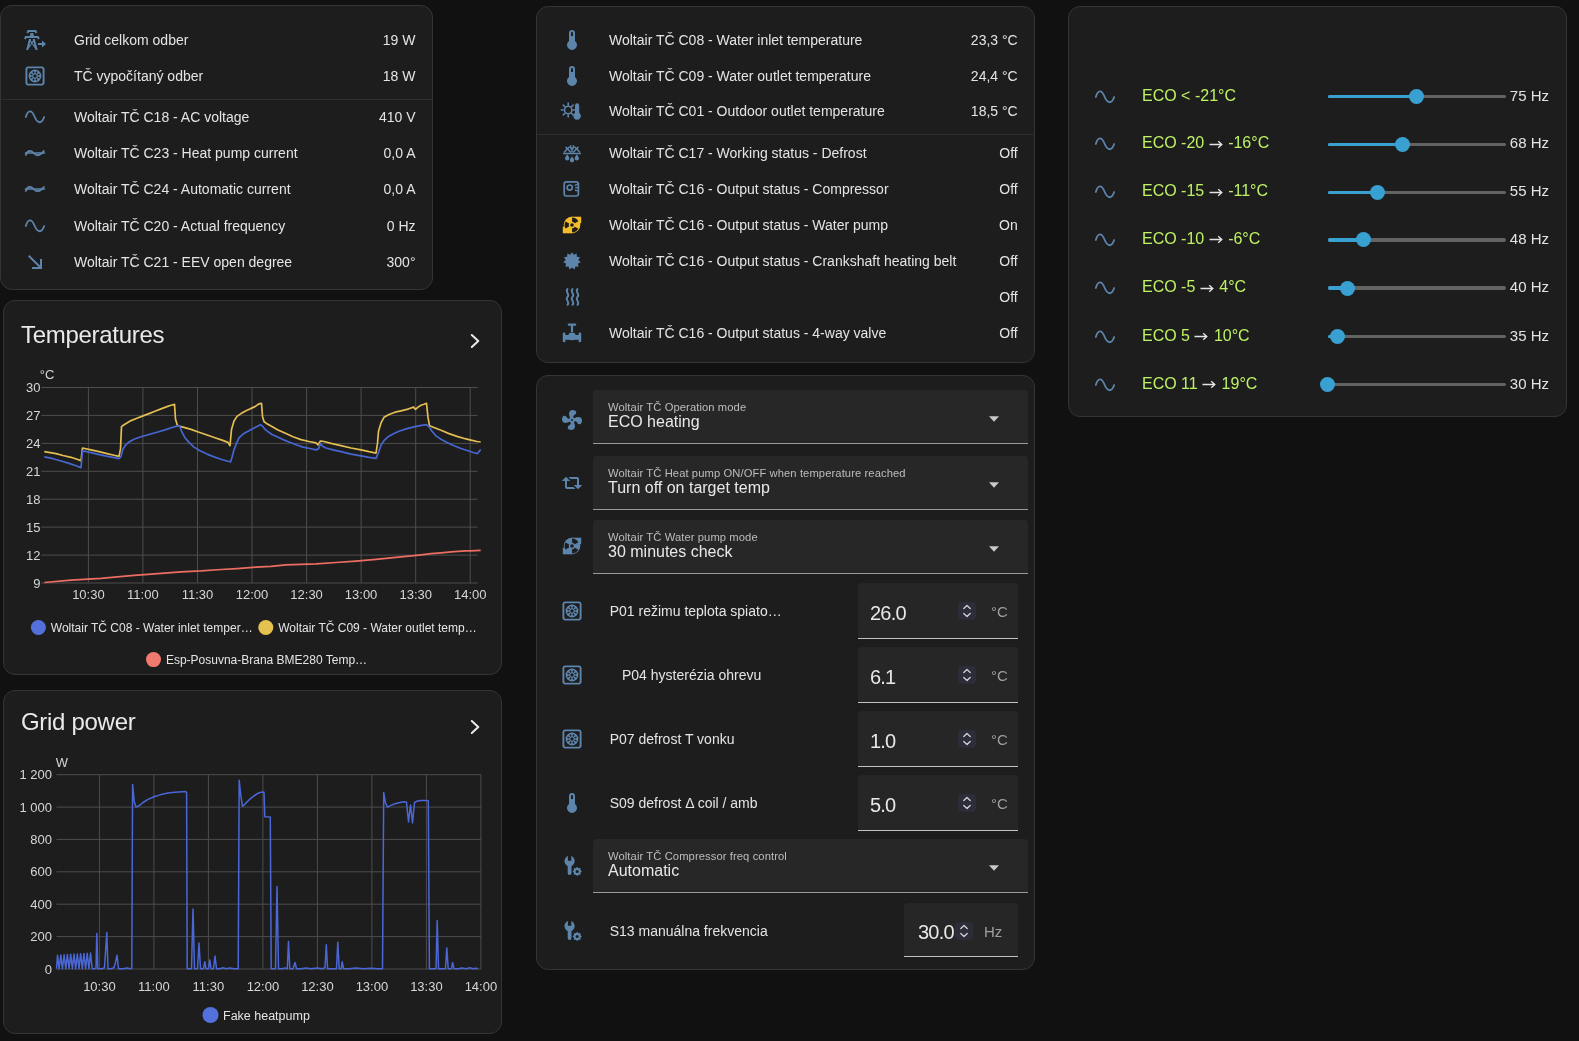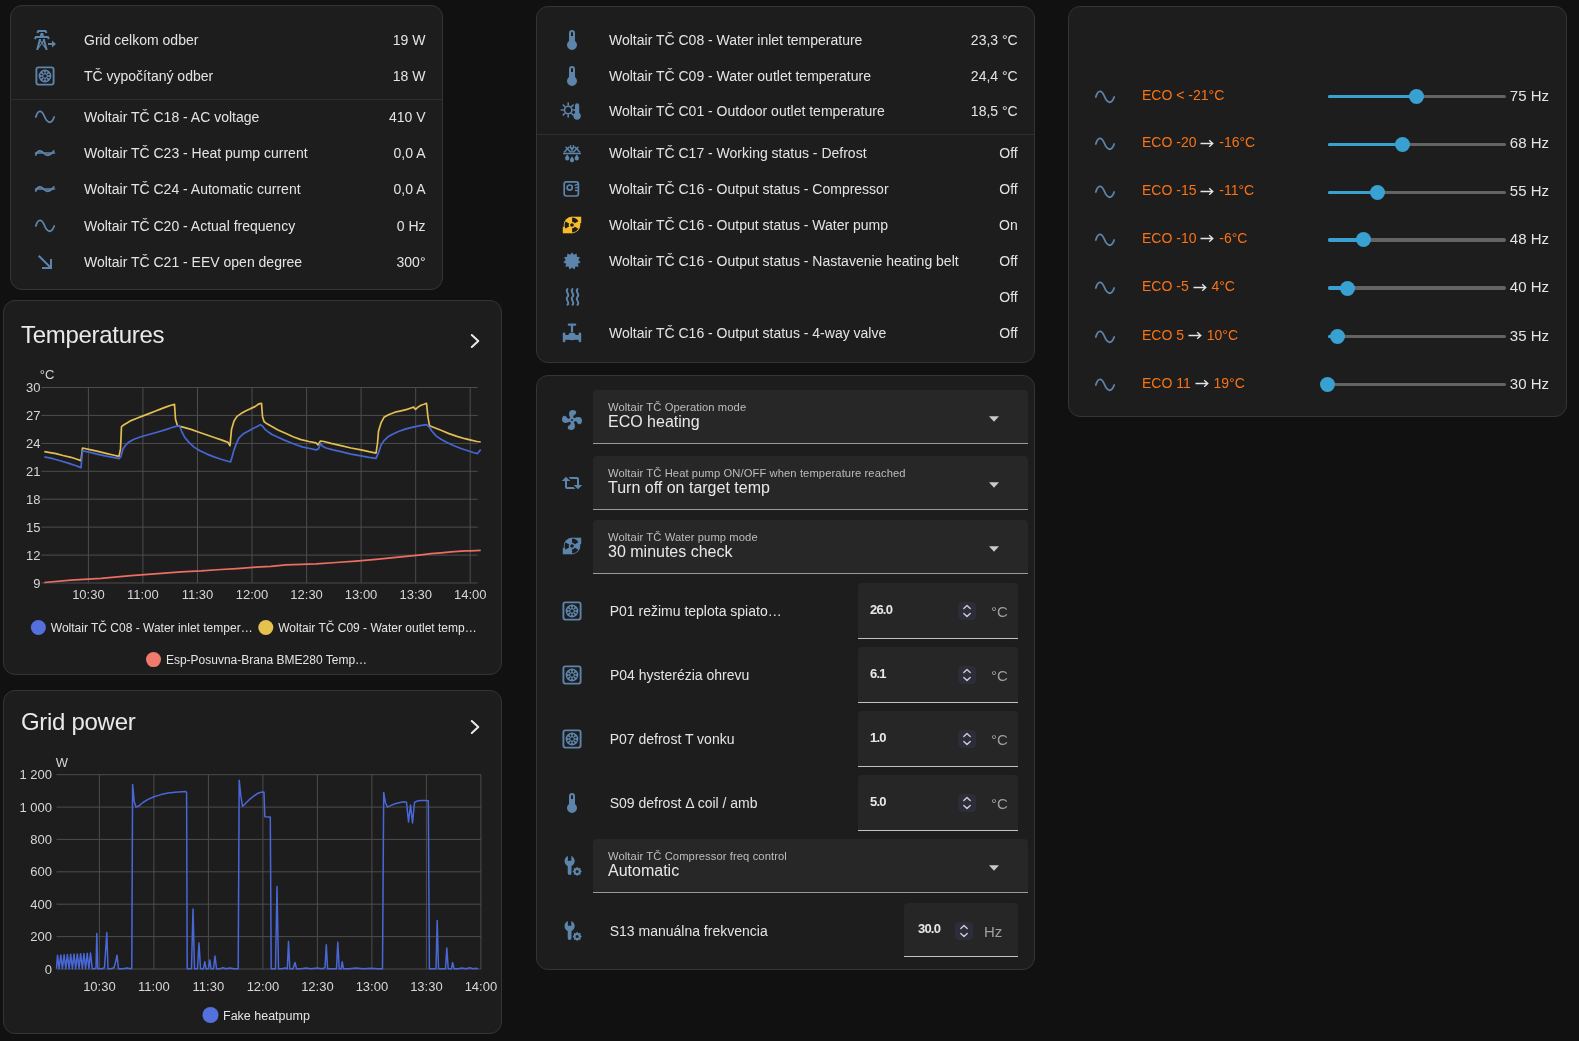--- a/index.html
+++ b/index.html
@@ -6,30 +6,30 @@
 .card { position:absolute; background:#1d1d1d; border:1px solid #343434; border-radius:12px; }
 .ename { position:absolute; font-size:14px; color:#e4e4e4; line-height:20px; white-space:nowrap; }
 .eval { position:absolute; font-size:14px; color:#e4e4e4; line-height:20px; white-space:nowrap; }
 .divider { position:absolute; left:0; right:0; height:1px; background:#2e2e2e; }
 .title { position:absolute; font-size:24px; color:#e9e9e9; white-space:nowrap; letter-spacing:-0.3px;}
 .chev { position:absolute; color:#dcdcdc; }
 .sellabel { position:absolute; font-size:11.2px; color:#bdbdbd; white-space:nowrap; letter-spacing:0.1px;}
 .selvalue { position:absolute; font-size:16px; color:#e8e8e8; white-space:nowrap; }
 .selbox { position:absolute; background:#272727; border-radius:4px 4px 0 0; border-bottom:1px solid #9a9a9a; }
 .numbox { position:absolute; background:#262626; border-radius:4px 4px 0 0; border-bottom:1.5px solid #c2c2c2; }
-.numval { position:absolute; font-size:13px; letter-spacing:-0.8px; color:#e8e8e8; white-space:nowrap;font-weight:bold; }
+.numval { position:absolute; font-size:20px; letter-spacing:-0.8px; color:#e8e8e8; white-space:nowrap; }
 .unit { position:absolute; font-size:15px; color:#9f9f9f; white-space:nowrap; }
 .spin { position:absolute; width:18px; height:18px; background:#2d2d39; border-radius:4px; }
-.slabel { position:absolute; font-size:14px; color:#f97316; white-space:nowrap; }
+.slabel { position:absolute; font-size:16px; color:#bef264; white-space:nowrap; }
 .hz { position:absolute; font-size:15px; color:#e4e4e4; white-space:nowrap; text-align:right; }
 .track { position:absolute; height:3.5px; border-radius:2px; }
 .knob { position:absolute; width:15px; height:15px; border-radius:50%; background:#39a1d2; }
 svg text { font-family:"Liberation Sans", sans-serif; }
 </style></head><body>
-<div class="card" style="left:10px;top:5px;width:433px;height:285px">
+<div class="card" style="left:0;top:5px;width:433px;height:285px">
     <svg style="position:absolute;left:22.0px;top:22.2px" width="24" height="24" viewBox="0 0 24 24">
       <path fill="#5d84ab" d="M5.18,5.45L3.4,4.55L4.66,2H13.13L14.4,4.55L12.62,5.44L11.9,4H5.9L5.18,5.45M15.5,8H11L10.21,5H7.59L6.79,8H2.28L1,10.55L2.79,11.44L3.5,10H14.28L15,11.45L16.79,10.56L15.5,8M14.67,22H12.6L12.36,21.1L8.9,15.9L5.43,21.1L5.2,22H3.13L6,11H8.09L7.73,12.35L8.9,14.1L10.06,12.35L9.71,11H11.78L14.67,22M8.3,15L7.4,13.65L6.22,18.13L8.3,15M11.58,18.12L10.4,13.64L9.5,15L11.58,18.12M23,16L19,12.5V15H15V17H19V19.5L23,16Z"></path>
     </svg>
     <div class="ename" style="left:73px;top:24.2px">Grid celkom odber</div>
     <div class="eval" style="right:16.5px;top:24.2px">19 W</div>
     <svg style="position:absolute;left:22.0px;top:57.9px" width="24" height="24" viewBox="0 0 24 24">
       <rect x="3.4" y="3.4" width="17.2" height="17.2" rx="2" fill="none" stroke="#5d84ab" stroke-width="1.9"></rect>
       <circle cx="12" cy="12" r="6.4" fill="#5d84ab"></circle>
       <rect x="10.5" y="10.5" width="3" height="3" rx="0.8" fill="#1d1d1d"></rect>
       <path d="M14.59 13.07 L16.53 13.88 M13.07 14.59 L13.88 16.53 M10.93 14.59 L10.12 16.53 M9.41 13.07 L7.47 13.88 M9.41 10.93 L7.47 10.12 M10.93 9.41 L10.12 7.47 M13.07 9.41 L13.88 7.47 M14.59 10.93 L16.53 10.12" stroke="#1d1d1d" stroke-width="1.5" fill="none"></path>
@@ -116,21 +116,21 @@
       <g fill="#1d1d1d">
         <circle cx="12" cy="12" r="1.8"></circle>
         <path d="M18.34 15.81 A7.4 7.4 0 0 1 12.13 19.40 L12.06 15.30 A3.3 3.3 0 0 0 14.83 13.70 Z M5.53 15.59 A7.4 7.4 0 0 1 5.53 8.41 L9.11 10.40 A3.3 3.3 0 0 0 9.11 13.60 Z M12.13 4.60 A7.4 7.4 0 0 1 18.34 8.19 L14.83 10.30 A3.3 3.3 0 0 0 12.06 8.70 Z"></path>
       </g>
     </svg>
     <div class="ename" style="left:72px;top:207.9px">Woltair TČ C16 - Output status - Water pump</div>
     <div class="eval" style="right:16.3px;top:207.9px">On</div>
     <svg style="position:absolute;left:23.0px;top:241.8px" width="24" height="24" viewBox="0 0 24 24">
       <path fill="#5d84ab" d="M12.00,3.20 L13.80,5.86 L16.76,4.60 L16.84,7.81 L20.00,8.34 L18.33,11.09 L20.71,13.25 L17.82,14.66 L18.65,17.76 L15.46,17.38 L14.48,20.44 L12.00,18.40 L9.52,20.44 L8.54,17.38 L5.35,17.76 L6.18,14.66 L3.29,13.25 L5.67,11.09 L4.00,8.34 L7.16,7.81 L7.24,4.60 L10.20,5.86 Z"></path>
     </svg>
-    <div class="ename" style="left:72px;top:243.8px">Woltair TČ C16 - Output status - Nastavenie heating belt</div>
+    <div class="ename" style="left:72px;top:243.8px">Woltair TČ C16 - Output status - Crankshaft heating belt</div>
     <div class="eval" style="right:16.3px;top:243.8px">Off</div>
     <svg style="position:absolute;left:23.0px;top:277.7px" width="24" height="24" viewBox="0 0 24 24">
       <g fill="none" stroke="#5d84ab" stroke-width="1.9" stroke-linecap="round">
         <path d="M7.5 4 c-3 2.6, 3 5.3, 0 7.9 c-3 2.6, 3 5.3, 0 7.9"></path>
         <path d="M12.5 4 c-3 2.6, 3 5.3, 0 7.9 c-3 2.6, 3 5.3, 0 7.9"></path>
         <path d="M17.5 4 c-3 2.6, 3 5.3, 0 7.9 c-3 2.6, 3 5.3, 0 7.9"></path>
       </g>
     </svg>
     <div class="eval" style="right:16.3px;top:279.7px">Off</div>
     <svg style="position:absolute;left:23.0px;top:313.9px" width="24" height="24" viewBox="0 0 24 24">
@@ -297,21 +297,21 @@
     <svg style="position:absolute;left:424.7px;top:228.2px" width="10" height="14" viewBox="0 0 10 14">
       <path fill="none" stroke="#cdcdd4" stroke-width="1.4" stroke-linecap="round" stroke-linejoin="round" d="M1.8 4.4 L5 1.4 L8.2 4.4 M1.8 9.6 L5 12.6 L8.2 9.6"></path>
     </svg>
     <div class="unit" style="left:454px;top:227.2px">°C</div>
     <svg style="position:absolute;left:22.8px;top:287.4px" width="24" height="24" viewBox="0 0 24 24">
       <rect x="3.4" y="3.4" width="17.2" height="17.2" rx="2" fill="none" stroke="#5d84ab" stroke-width="1.9"></rect>
       <circle cx="12" cy="12" r="6.4" fill="#5d84ab"></circle>
       <rect x="10.5" y="10.5" width="3" height="3" rx="0.8" fill="#1d1d1d"></rect>
       <path d="M14.59 13.07 L16.53 13.88 M13.07 14.59 L13.88 16.53 M10.93 14.59 L10.12 16.53 M9.41 13.07 L7.47 13.88 M9.41 10.93 L7.47 10.12 M10.93 9.41 L10.12 7.47 M13.07 9.41 L13.88 7.47 M14.59 10.93 L16.53 10.12" stroke="#1d1d1d" stroke-width="1.5" fill="none"></path>
     </svg>
-    <div class="ename" style="left:73px;top:289.4px">P04 hysterézia ohrevu</div>
+    <div class="ename" style="left:85px;top:289.4px">P04 hysterézia ohrevu</div>
     <div class="numbox" style="left:321px;top:271.4px;width:160px;height:56px"></div>
     <div class="numval" style="left:333px;top:289.9px">6.1</div>
     <div class="spin" style="left:420.7px;top:290.4px"></div>
     <svg style="position:absolute;left:424.7px;top:292.4px" width="10" height="14" viewBox="0 0 10 14">
       <path fill="none" stroke="#cdcdd4" stroke-width="1.4" stroke-linecap="round" stroke-linejoin="round" d="M1.8 4.4 L5 1.4 L8.2 4.4 M1.8 9.6 L5 12.6 L8.2 9.6"></path>
     </svg>
     <div class="unit" style="left:454px;top:291.4px">°C</div>
     <svg style="position:absolute;left:22.8px;top:351.0px" width="24" height="24" viewBox="0 0 24 24">
       <rect x="3.4" y="3.4" width="17.2" height="17.2" rx="2" fill="none" stroke="#5d84ab" stroke-width="1.9"></rect>
       <circle cx="12" cy="12" r="6.4" fill="#5d84ab"></circle>

